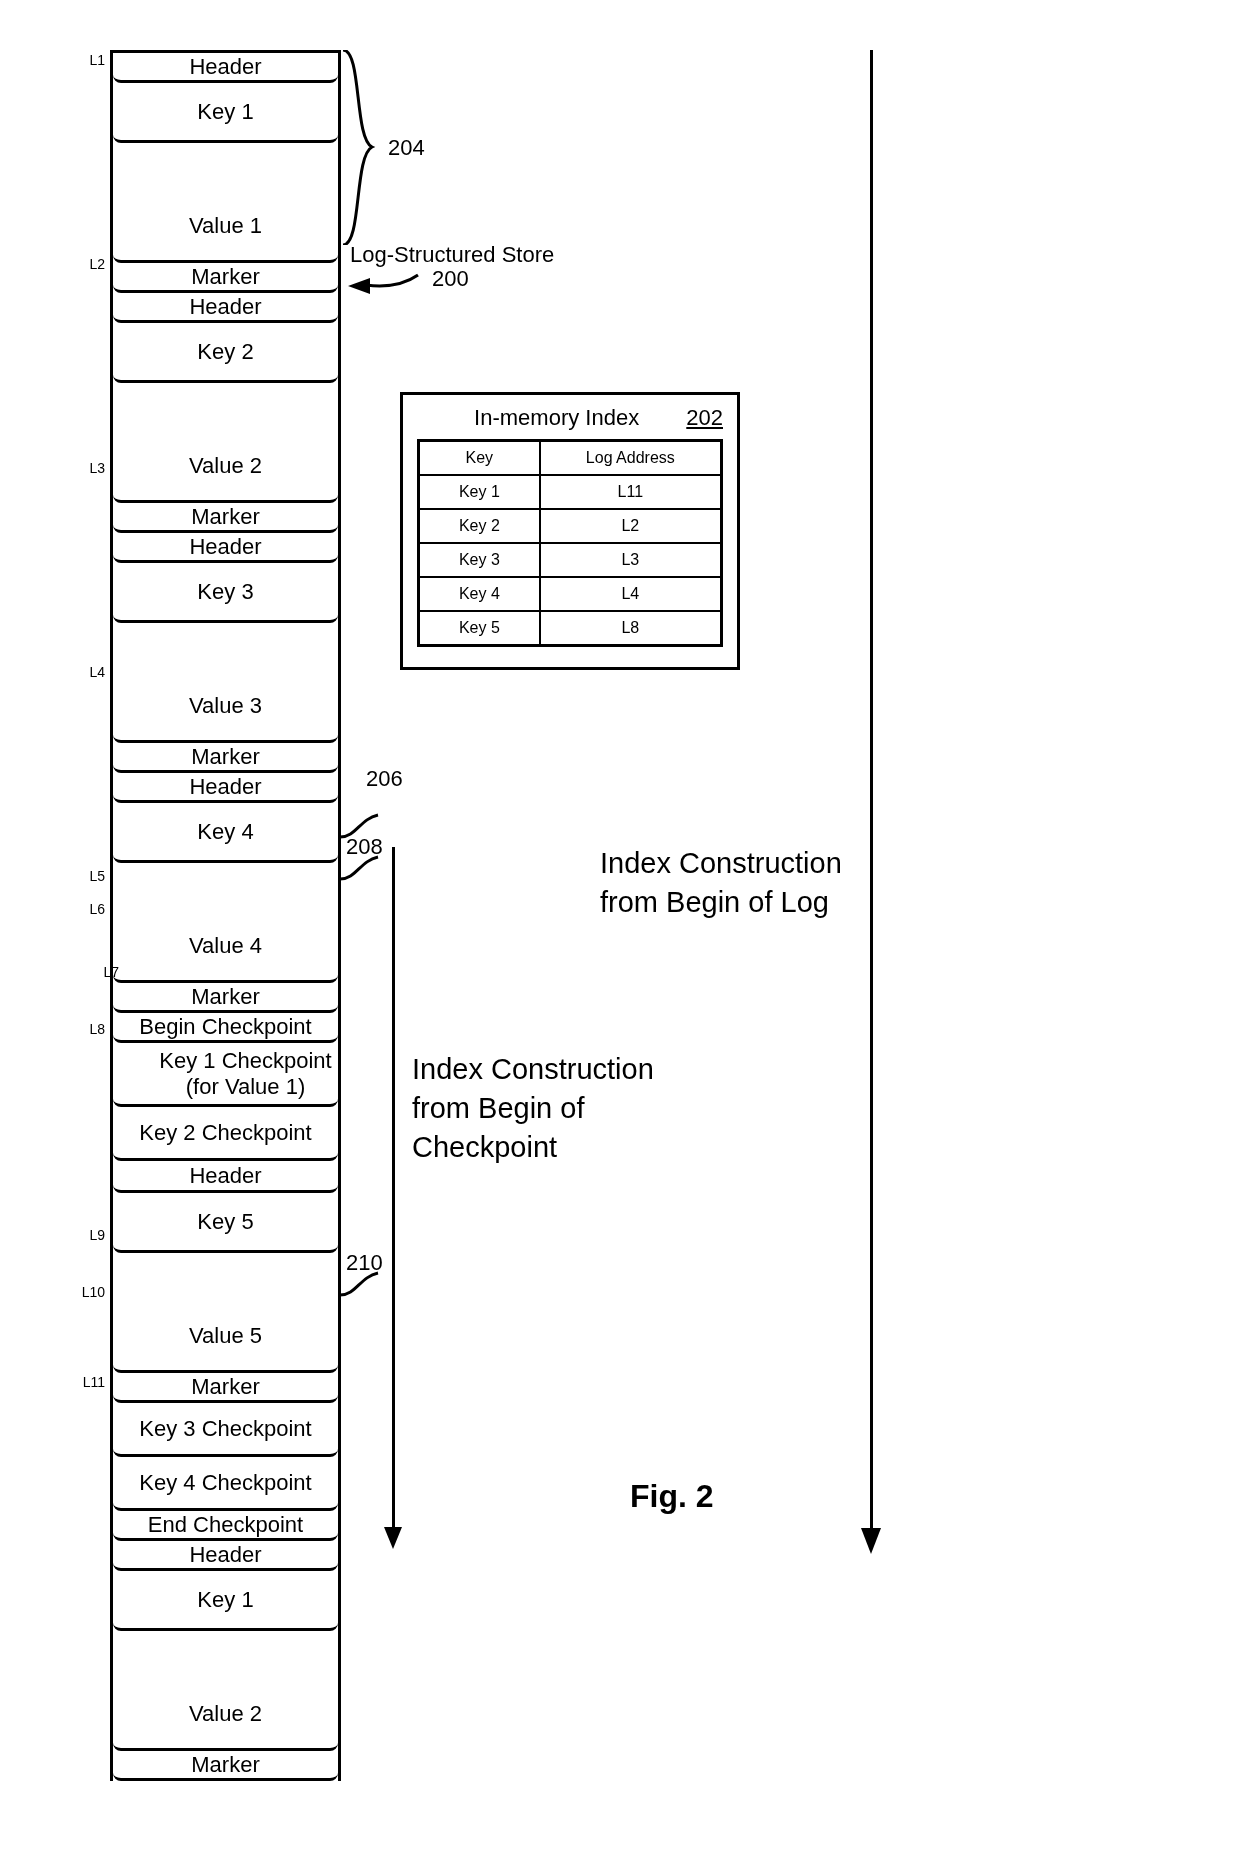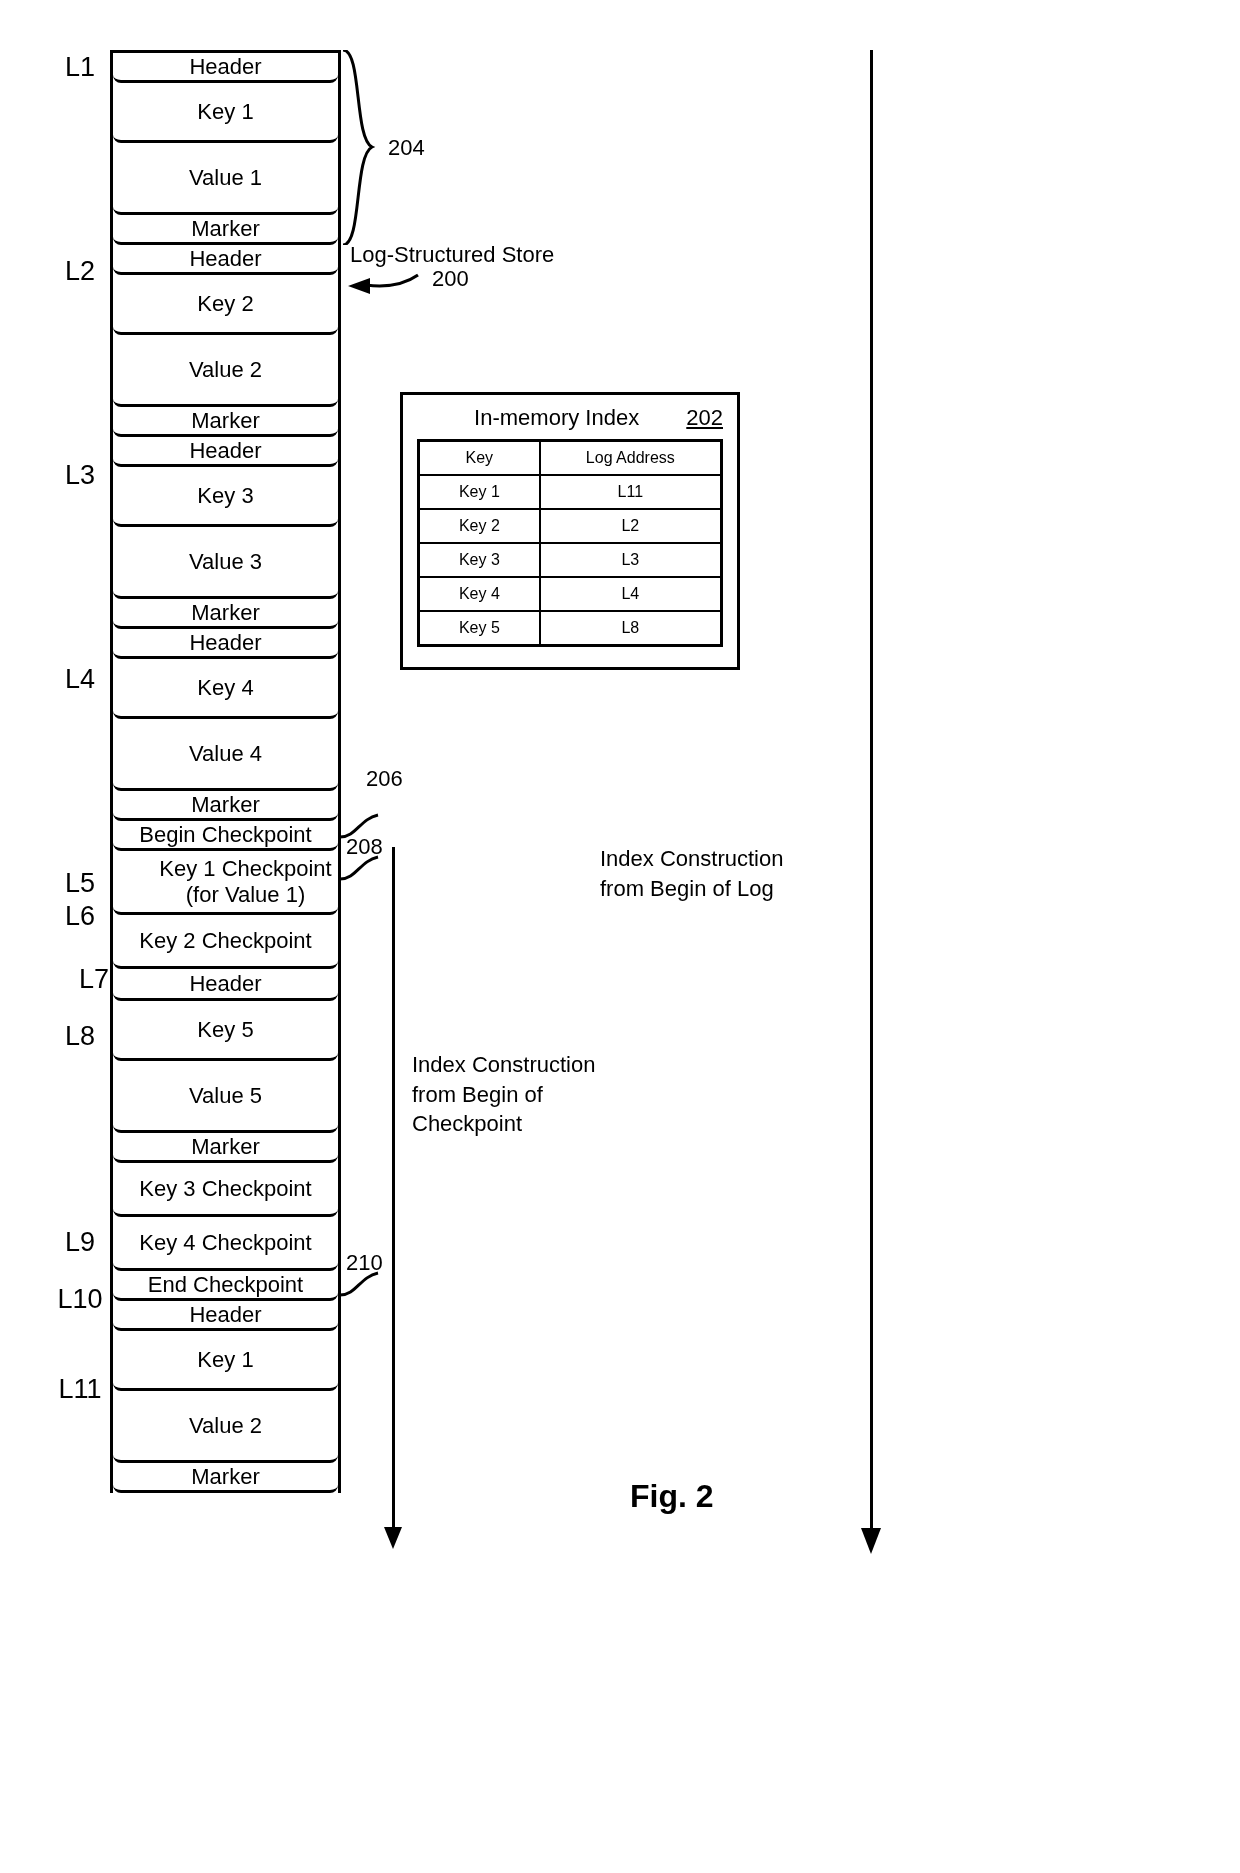--- a/index.html
+++ b/index.html
@@ -30,33 +30,33 @@
     font-size: 22px;
     display: flex;
     align-items: center;
     justify-content: center;
     box-sizing: border-box;
     line-height: 1.15;
     border-radius: 8px;
   }
   .h-header { height: 30px; }
   .h-key    { height: 60px; }
-  .h-value  { height: 72px; }
+  .h-value  { height: 72px; margin-top: 48px; }
   .h-marker { height: 30px; }
   .h-ckpt   { height: 30px; }
   .h-ckpt-k1 { height: 64px; padding-left: 40px; }
   .h-ckpt-kx { height: 54px; }
   .h-header-l8 { height: 32px; }
 
   
   .llabel {
     position: absolute;
     width: 50px;
-    text-align: center;
-    font-size: 27px;
+    text-align: right;
+    font-size: 14px;
   }
 
   .store-title { font-size: 22px; }
 
   
   .big-arrow-line {
     position: absolute;
     width: 3px;
     background: #000;
   }
@@ -109,21 +109,21 @@
     height: 32px;
     padding: 0 6px;
   }
   .fig-caption {
     font-size: 32px;
     font-weight: bold;
   }
 
   .callout-label { font-size: 22px; }
 
-  .ic-text { font-size: 22px; line-height:1.35; }
+  .ic-text { font-size: 29px; line-height:1.35; }
 </style>
 </head>
 <body>
 
 <div class="canvas">
 
   <div id="logcol" class="abs log-col">
       <div class="log-cell h-header">Header</div>
       <div class="log-cell h-key">Key 1</div>
       <div class="log-cell h-value">Value 1</div>

